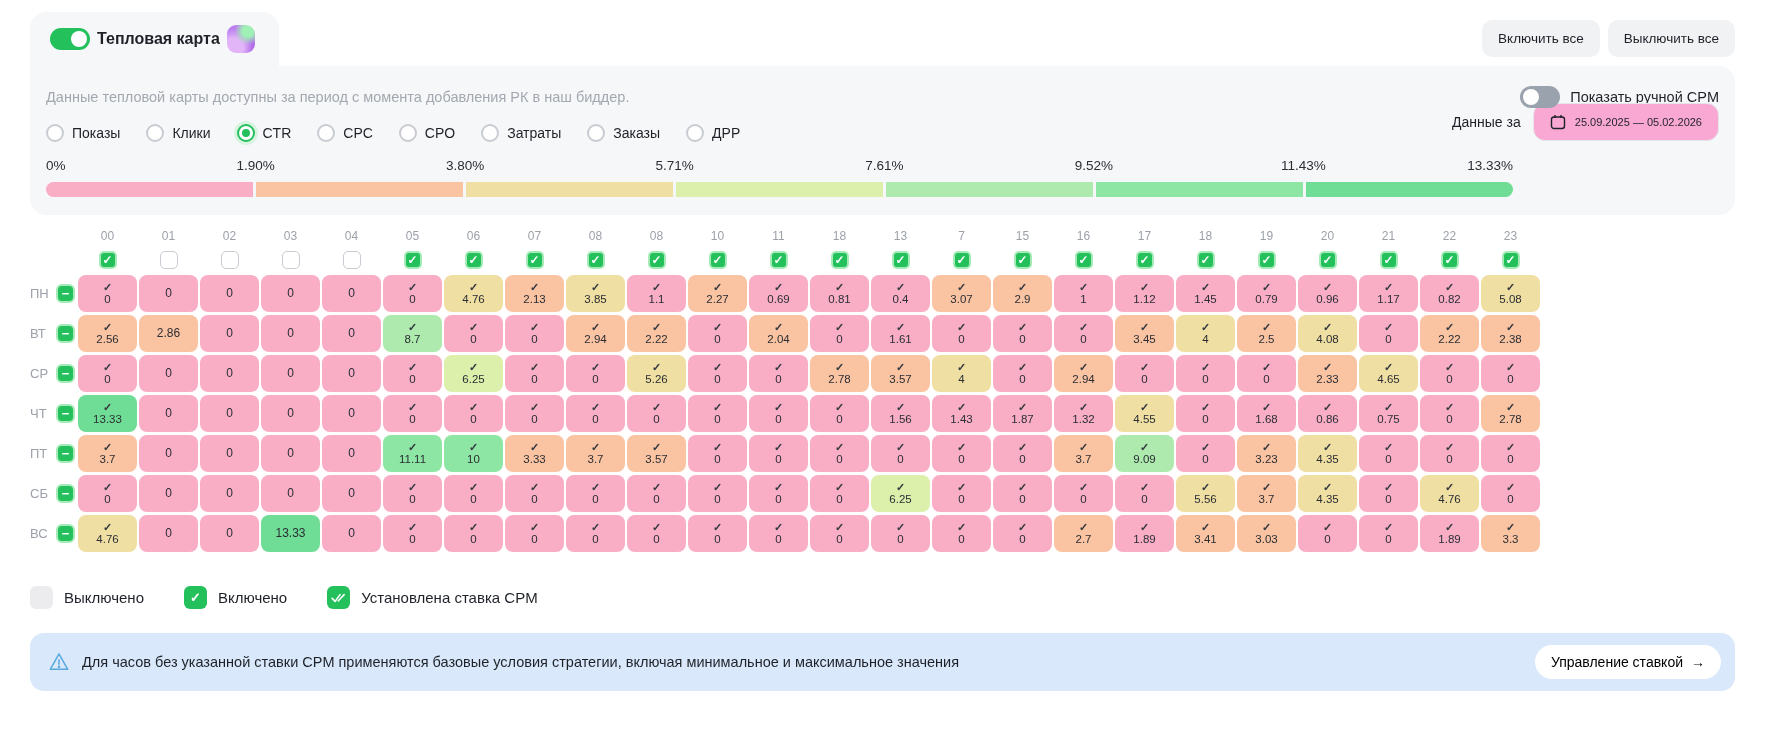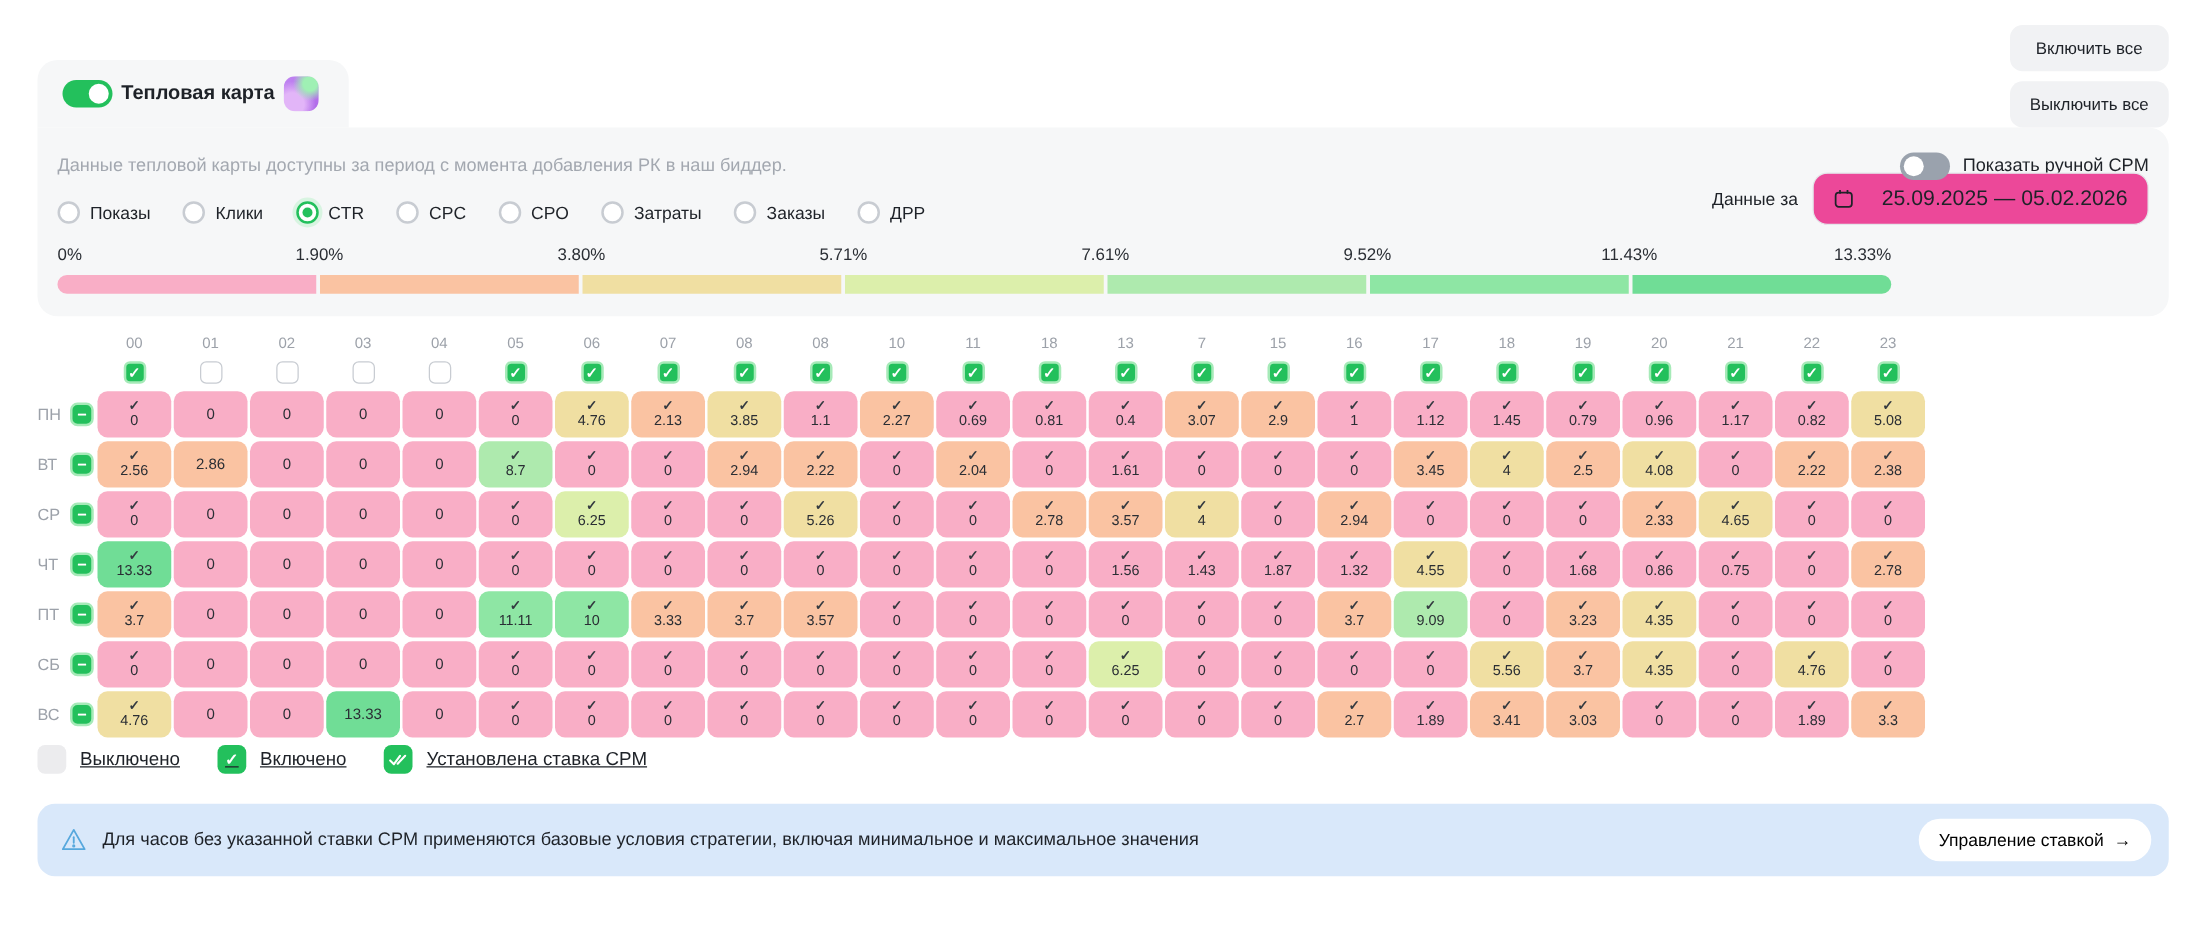--- a/index.html
+++ b/index.html
@@ -6,42 +6,42 @@
   html,body { width:1765px; height:744px; background:#ffffff; font-family:"Liberation Sans", sans-serif; color:#1e2228; }
 
   
   .top-area { display:flex; justify-content:space-between; align-items:flex-end; padding:12px 30px 0 30px; }
   .tab { background:#f6f7f8; border-radius:16px 16px 0 0; height:54px; display:flex; align-items:center; gap:7px; padding:0 24px 0 20px; }
   .tab-title { font-size:16px; font-weight:700; }
   .grad-icon { width:28px; height:28px; border-radius:9px;
     background: radial-gradient(circle at 75% 22%, #9ff0b4 0 18%, rgba(0,0,0,0) 45%),
                 radial-gradient(circle at 25% 80%, #e2b5f8 0 30%, rgba(0,0,0,0) 60%),
                 linear-gradient(135deg,#c084f2,#b06ae8); }
-  .top-buttons { display:flex; gap:8px; align-self:flex-start; margin-top:8px;flex-direction:column; }
+  .top-buttons { display:flex; gap:8px; align-self:flex-start; margin-top:8px; }
   .top-btn { border:none; background:#f1f2f4; border-radius:10px; padding:11px 16px; font-size:13.5px; color:#1e2228; font-family:inherit; cursor:pointer; white-space:nowrap; }
 
   
   .toggle { width:40px; height:22px; border-radius:11px; position:relative; flex:0 0 auto; cursor:pointer; }
   .toggle .knob { position:absolute; top:3px; width:16px; height:16px; border-radius:50%; background:#fff; }
   .toggle.on { background:#23c05c; } .toggle.on .knob { right:3px; }
   .toggle.off { background:#9aa2ad; } .toggle.off .knob { left:3px; }
 
   
   .panel { margin:0 30px; background:#f6f7f8; border-radius:0 16px 16px 16px; padding:20px 16px 18px 16px; }
   .panel-row { display:flex; justify-content:space-between; align-items:center; }
   .info-text { color:#a3a8b0; font-size:14.5px; }
   .manual-wrap { display:flex; align-items:center; gap:10px; font-size:14.5px; }
   .metrics { display:flex; gap:26px; margin-top:16px; }
   .radio-item { display:flex; align-items:center; gap:8px; font-size:14px; cursor:pointer; }
   .radio-circle { width:18px; height:18px; border-radius:50%; background:#fff; border:2px solid #c8ccd2; position:relative; }
   .radio-item.sel .radio-circle { border-color:#23c05c; box-shadow:0 0 0 3px #d8f4e1; }
   .radio-item.sel .radio-circle::after { content:""; position:absolute; left:3px; top:3px; width:8px; height:8px; border-radius:50%; background:#23c05c; }
   .period-wrap { display:flex; align-items:center; gap:12px; margin-top:-6px; }
   .period-label { font-size:14px; color:#1e2228; }
-  .date-pill { display:flex; align-items:center; gap:22px; background:#ec4899; border:1px solid #e4e6ea; border-radius:12px; padding:10px 16px; font-size:17px; cursor:pointer; }
+  .date-pill { display:flex; align-items:center; gap:9px; background:#f9a8d4; border:1px solid #e4e6ea; border-radius:12px; padding:10px 16px; font-size:11px; cursor:pointer; }
 
   
   .scale-wrap { width:1467px; margin-top:16px; }
   .scale-labels { position:relative; height:16px; font-size:13.5px; color:#2a2e34; }
   .scale-labels span { position:absolute; transform:translateX(-50%); white-space:nowrap; }
   .scale-labels span:first-child { transform:none; }
   .scale-labels span:last-child { transform:translateX(-100%); }
   .scale-bar { display:flex; gap:3px; height:15px; margin-top:8px; }
   .scale-seg { flex:1; }
   .scale-seg:first-child { border-radius:8px 0 0 8px; }
@@ -56,21 +56,21 @@
   .chk.checked { background:#23c05c; border:2px solid #a6eab8; color:#fff; font-size:12px; font-weight:700; }
   .day-head { display:flex; align-items:center; gap:7px; }
   .day-label { font-size:13px; color:#9ca1a9; width:19px; }
   .minus-btn { width:19px; height:19px; border-radius:6px; background:#23c05c; border:2px solid #a6eab8; color:#fff; font-size:13px; font-weight:700; line-height:14px; text-align:center; cursor:pointer; padding:0; font-family:inherit; }
   .cell { height:37px; border-radius:8px; display:flex; flex-direction:column; align-items:center; justify-content:center; cursor:pointer; line-height:1.15; }
   .cell .tick { font-size:11px; font-weight:700; color:#343a40; }
   .cell .val { font-size:11.5px; color:#2a2e34; }
   .cell.plain { justify-content:center; } .cell.plain .val { font-size:12px; }
 
   
-  .legend { display:flex; gap:30px; margin:6px 30px 0 30px; align-items:center;text-decoration:underline; }
+  .legend { display:flex; gap:40px; margin:34px 30px 0 30px; align-items:center; }
   .legend-item { display:flex; align-items:center; gap:11px; font-size:15px; }
   .legend-sq { width:23px; height:23px; border-radius:6px; display:flex; align-items:center; justify-content:center; }
   .legend-sq.off { background:#ececee; }
   .legend-sq.on, .legend-sq.cpm { background:#23c05c; color:#fff; font-size:13px; font-weight:700; }
 
   
   .banner { margin:24px 30px 0 30px; background:#d9e8fa; border-radius:14px; padding:12px 14px 12px 18px; display:flex; align-items:center; gap:12px; }
   .banner-text { font-size:14.5px; flex:1; }
   .banner-btn { border:none; background:#fff; border-radius:18px; padding:9px 16px; font-size:14px; font-family:inherit; cursor:pointer; display:flex; align-items:flex-end; gap:8px; }
   .warn-icon { flex:0 0 auto; display:flex; }

